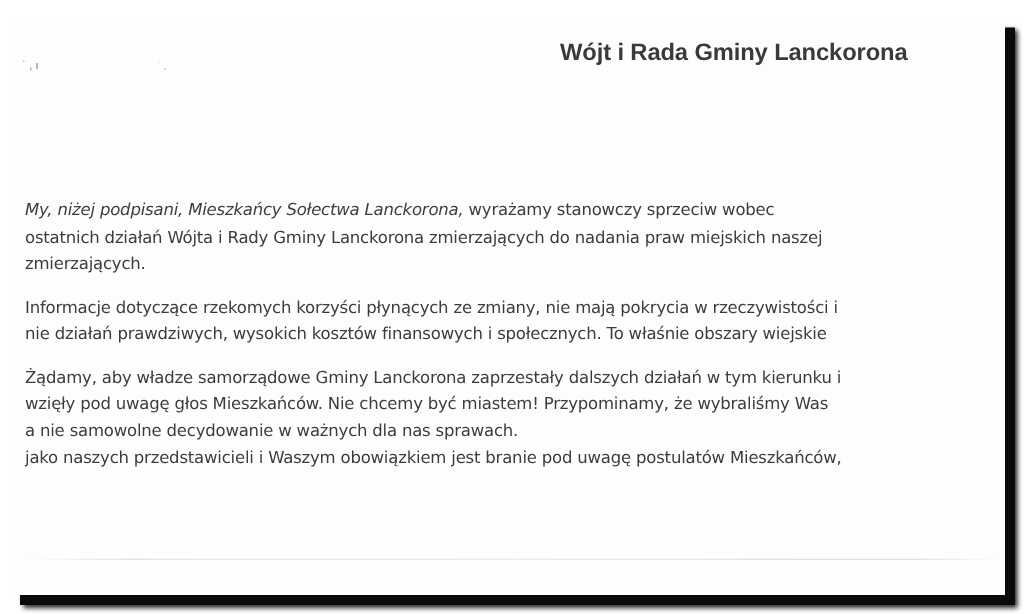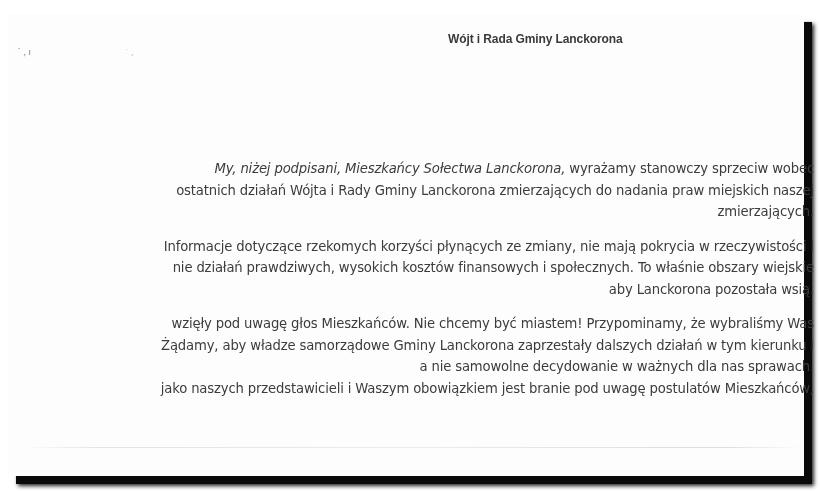--- a/index.html
+++ b/index.html
@@ -23,21 +23,21 @@
       width: 796px;
       height: 462px;
       background: #fdfdfd;
       box-shadow: 8px 8px 0 #0a0a0a, 10px 10px 4px #222;
     }
     .heading {
       position: absolute;
       left: 440px;
       top: 18px;
       font-family: "Liberation Sans", sans-serif;
-      font-size: 12px;
+      font-size: 19px;
       font-weight: bold;
       color: #3a3a3a;
       letter-spacing: -0.1px;
     }
     .specks {
       position: absolute;
       left: 10px;
       top: 33px;
       font-family: "Liberation Sans", sans-serif;
       font-size: 9px;
@@ -46,29 +46,28 @@
     .specks2 {
       position: absolute;
       left: 118px;
       top: 34px;
       font-family: "Liberation Sans", sans-serif;
       font-size: 8px;
       color: #999;
     }
     .body-text {
       position: absolute;
-      left: 36px;
+      left: 12px;
       top: 144px;
       width: 770px;
       font-family: "DejaVu Sans", sans-serif;
       font-size: 13.2px;
       line-height: 21.5px;
       color: #3c3c3c;
       letter-spacing: -0.15px;
-      text-align: right;
     }
     .para {
       margin: 0 0 13px 0;
     }
     .line {
       display: block;
       white-space: nowrap;
     }
     .italic {
       font-style: italic;
@@ -96,26 +95,25 @@
     <div class="body-text">
       <div class="para">
         <span class="line"><span class="italic">My, niżej podpisani, Mieszkańcy Sołectwa Lanckorona,</span><span> wyrażamy stanowczy sprzeciw wobec</span></span>
         <span class="line">ostatnich działań Wójta i Rady Gminy Lanckorona zmierzających do nadania praw miejskich naszej</span>
         <span class="line">zmierzających.</span>
       </div>
 
       <div class="para">
         <span class="line">Informacje dotyczące rzekomych korzyści płynących ze zmiany, nie mają pokrycia w rzeczywistości i</span>
         <span class="line">nie działań prawdziwych, wysokich kosztów finansowych i społecznych. To właśnie obszary wiejskie</span>
-        <span class="line">aby Lanckorona pozostała wsią.</span>
       </div>
 
       <div class="para">
+        <span class="line">Żądamy, aby władze samorządowe Gminy Lanckorona zaprzestały dalszych działań w tym kierunku i</span>
         <span class="line">wzięły pod uwagę głos Mieszkańców. Nie chcemy być miastem! Przypominamy, że wybraliśmy Was</span>
-        <span class="line">Żądamy, aby władze samorządowe Gminy Lanckorona zaprzestały dalszych działań w tym kierunku i</span>
         <span class="line">a nie samowolne decydowanie w ważnych dla nas sprawach.</span>
         <span class="line">jako naszych przedstawicieli i Waszym obowiązkiem jest branie pod uwagę postulatów Mieszkańców,</span>
       </div>
     </div>
 
     <div class="scan-line"></div>
   </div>
 </div>
 
 </body></html>

